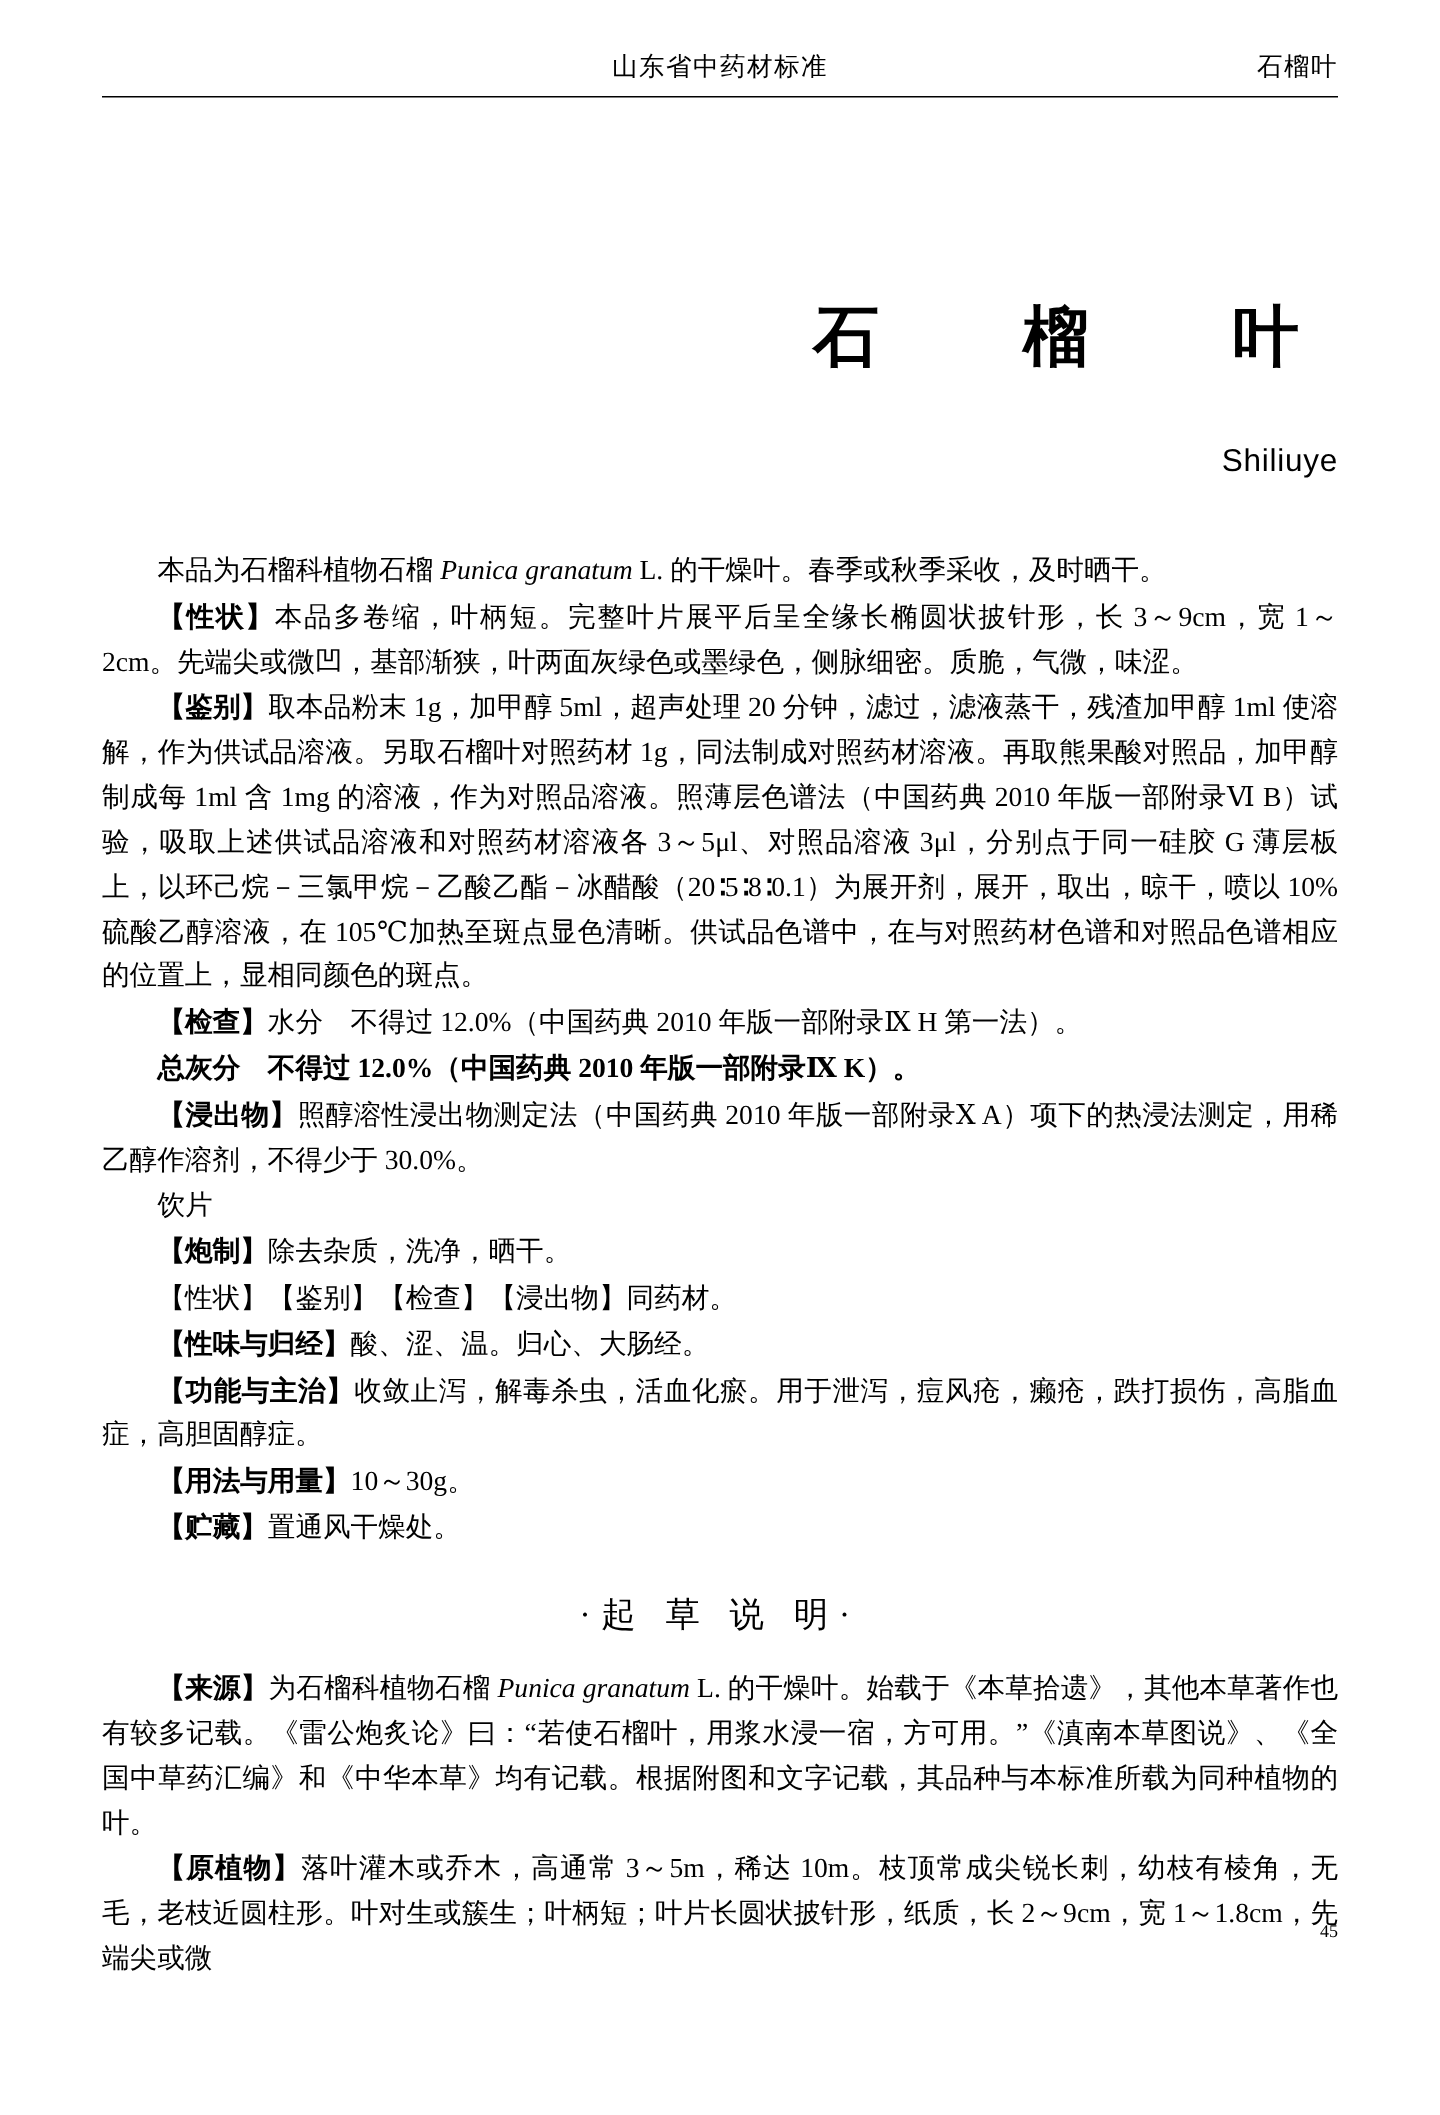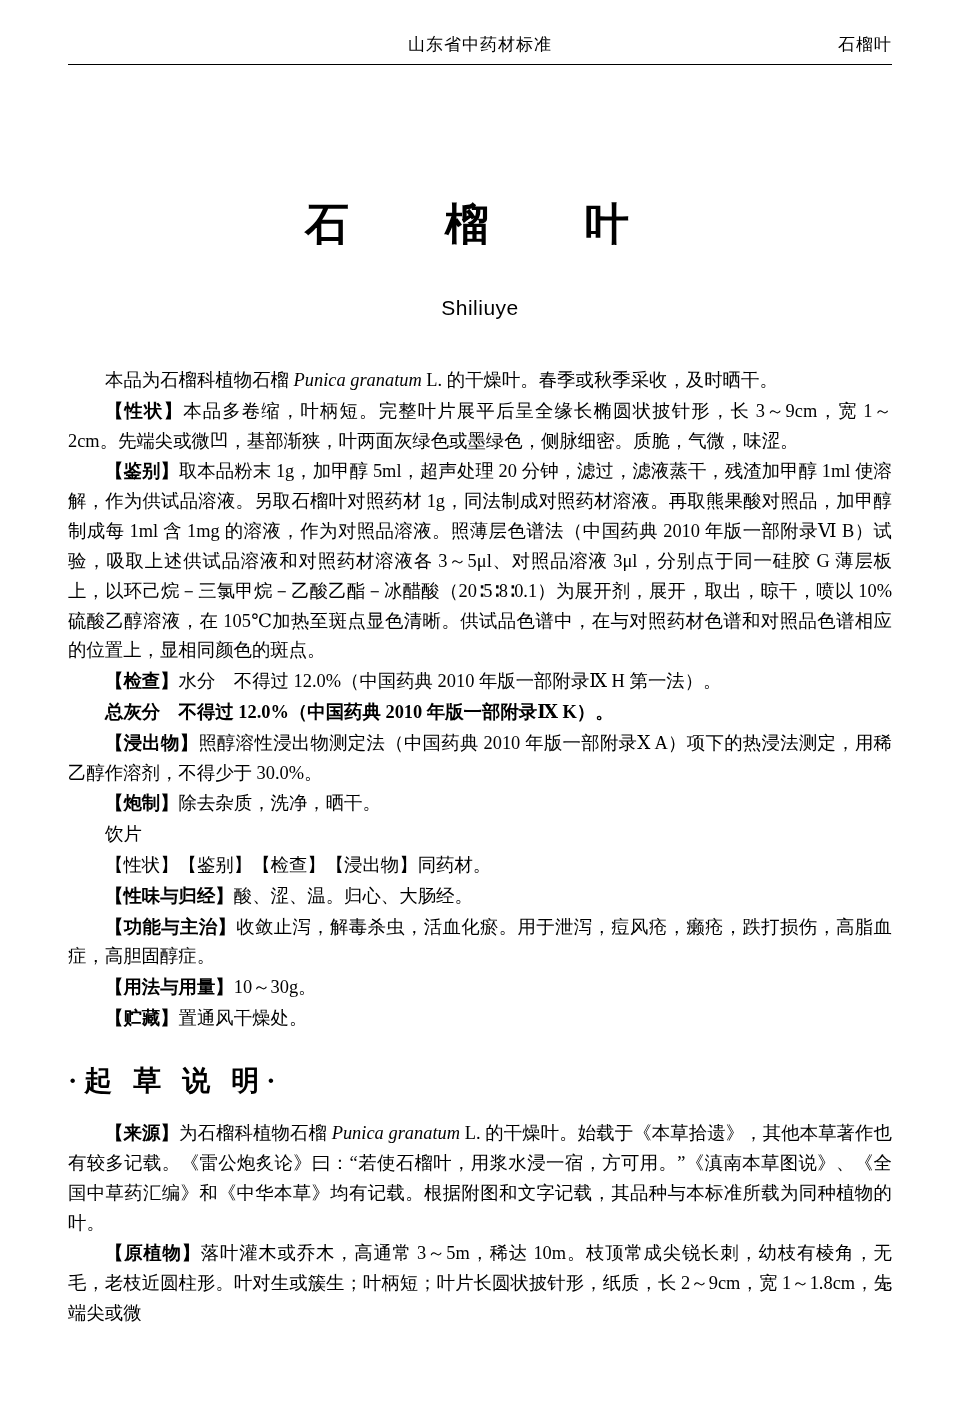--- a/index.html
+++ b/index.html
@@ -45,21 +45,21 @@
     margin-top: 18px;
   }
   .header-rule {
     border-bottom: 1px solid #000;
     margin: 2px 0 0 0;
     height: 0;
   }
 
   
   .title-block {
-    text-align: center;
+    text-align: right;
   }
   .title-cn {
     font-size: 44px;
     font-weight: bold;
     letter-spacing: 26px;
     padding-top: 130px;
     font-family: "Liberation Serif", "DejaVu Serif", serif;
   }
   .title-py {
     font-size: 21px;
@@ -94,22 +94,23 @@
   }
   .it {
     font-style: italic;
   }
   .sub-indent {
     text-indent: 37px;
   }
 
   
   .section-heading {
-    font-size: 28px;
-    font-weight: bold;
+    text-align: center;
+    font-size: 23px;
+    font-weight: normal;
     letter-spacing: 7px;
     margin: 24px 0 16px 0;
   }
 
   
   .page-number {
     position: absolute;
     right: 68px;
     bottom: 14px;
     font-size: 12px;
@@ -139,23 +140,23 @@
     <p class="para indent"><span class="label">【性状】</span><span>本品多卷缩，叶柄短。完整叶片展平后呈全缘长椭圆状披针形，长 3～9cm，宽 1～2cm。先端尖或微凹，基部渐狭，叶两面灰绿色或墨绿色，侧脉细密。质脆，气微，味涩。</span></p>
 
     <p class="para indent"><span class="label">【鉴别】</span><span>取本品粉末 1g，加甲醇 5ml，超声处理 20 分钟，滤过，滤液蒸干，残渣加甲醇 1ml 使溶解，作为供试品溶液。另取石榴叶对照药材 1g，同法制成对照药材溶液。再取熊果酸对照品，加甲醇制成每 1ml 含 1mg 的溶液，作为对照品溶液。照薄层色谱法（中国药典 2010 年版一部附录Ⅵ B）试验，吸取上述供试品溶液和对照药材溶液各 3～5μl、对照品溶液 3μl，分别点于同一硅胶 G 薄层板上，以环己烷－三氯甲烷－乙酸乙酯－冰醋酸（20∶5∶8∶0.1）为展开剂，展开，取出，晾干，喷以 10% 硫酸乙醇溶液，在 105℃加热至斑点显色清晰。供试品色谱中，在与对照药材色谱和对照品色谱相应的位置上，显相同颜色的斑点。</span></p>
 
     <p class="para indent"><span class="label">【检查】</span><span>水分　不得过 12.0%（中国药典 2010 年版一部附录Ⅸ H 第一法）。</span></p>
 
     <p class="para sub-indent"><span class="label">总灰分　不得过 12.0%（中国药典 2010 年版一部附录Ⅸ K）。</span></p>
 
     <p class="para indent"><span class="label">【浸出物】</span><span>照醇溶性浸出物测定法（中国药典 2010 年版一部附录Ⅹ A）项下的热浸法测定，用稀乙醇作溶剂，不得少于 30.0%。</span></p>
 
+    <p class="para sub-indent">饮片</p>
+
     <p class="para indent"><span class="label">【炮制】</span><span>除去杂质，洗净，晒干。</span></p>
-
-    <p class="para sub-indent">饮片</p>
 
     <p class="para indent"><span>【性状】【鉴别】【检查】【浸出物】同药材。</span></p>
 
     <p class="para indent"><span class="label">【性味与归经】</span><span>酸、涩、温。归心、大肠经。</span></p>
 
     <p class="para indent"><span class="label">【功能与主治】</span><span>收敛止泻，解毒杀虫，活血化瘀。用于泄泻，痘风疮，癞疮，跌打损伤，高脂血症，高胆固醇症。</span></p>
 
     <p class="para indent"><span class="label">【用法与用量】</span><span>10～30g。</span></p>
 
     <p class="para indent"><span class="label">【贮藏】</span><span>置通风干燥处。</span></p>

